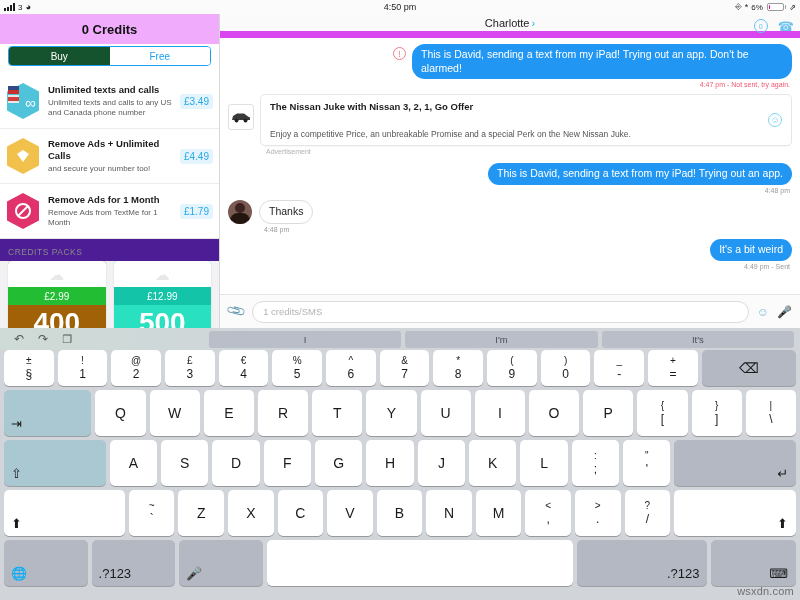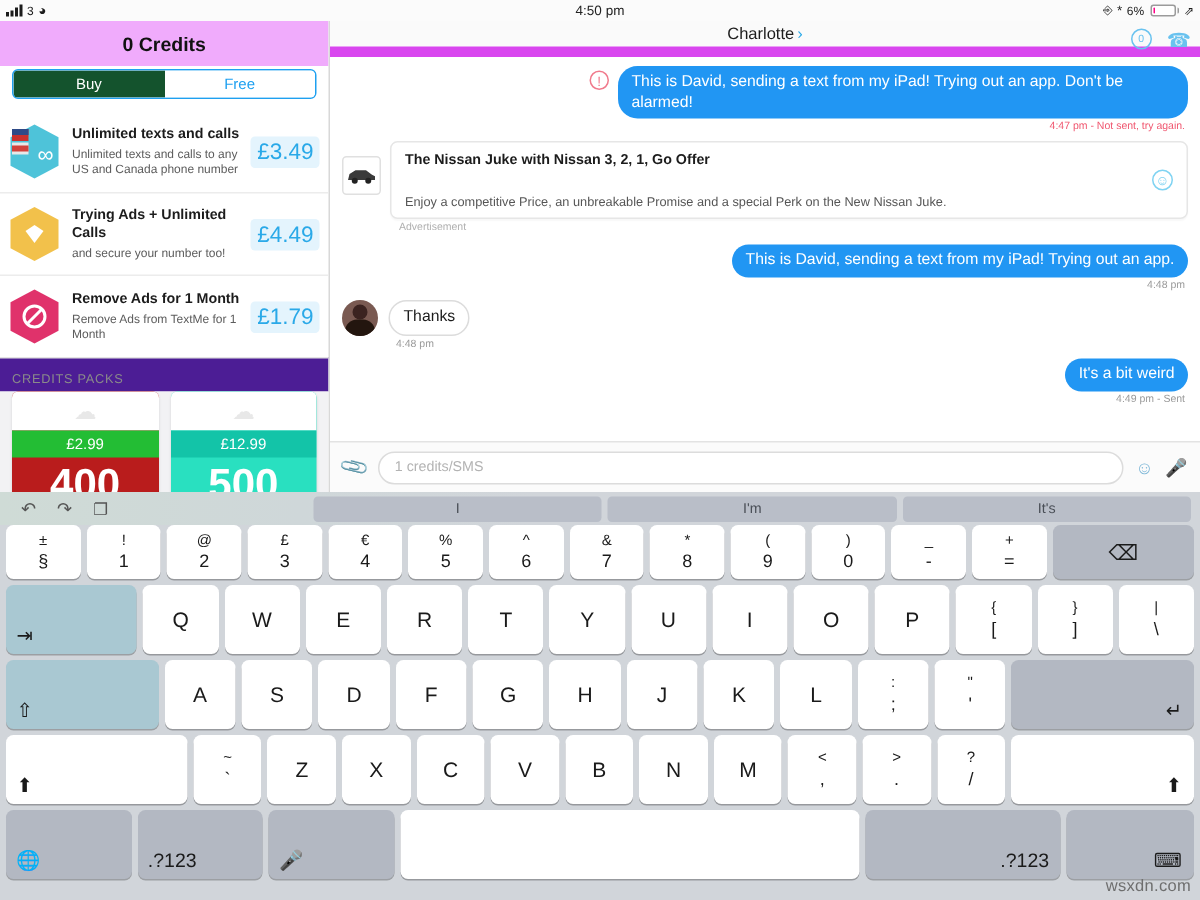--- a/index.html
+++ b/index.html
@@ -61,21 +61,21 @@
   }
   .prod-row:first-child { border-top: none; }
   .hex {
     width: 34px; height: 38px; flex: none; margin-right: 8px; position: relative;
   }
   .hex svg { display: block; }
   .prod-text { flex: 1; min-width: 0; padding-right: 4px; }
   .prod-title { font-size: 9.5px; font-weight: bold; color: #1c1c1c; line-height: 1.25; }
   .prod-sub { font-size: 8px; color: #5c5c5c; line-height: 1.3; margin-top: 2px; }
   .price {
-    font-size: 15px; color: #2aa9e8; background: #e4f4fd;
+    font-size: 10px; color: #2aa9e8; background: #e4f4fd;
     border-radius: 3px; padding: 2px 4px; flex: none; align-self: center;
   }
 
   .packs-header {
     font-size: 8.5px; color: #8a8a8a; letter-spacing: .5px;
     padding: 8px 8px 4px 8px; background: #4c1d95; border-top: 1px solid #e4e4e4;
   }
   .packs { display: flex; gap: 8px; padding: 0 8px; background: #f2f2f4; height: 80px; }
   .pack {
     flex: 1; background: #fff; border-radius: 4px 4px 0 0; overflow: hidden;
@@ -269,21 +269,21 @@
       </div>
 
       <div class="prod-row">
         <div class="hex">
           <svg width="34" height="38" viewBox="0 0 34 38">
             <polygon points="17,1 33,9.5 33,28.5 17,37 1,28.5 1,9.5" fill="#f2c14b"></polygon>
             <polygon points="17,13 23,17 17,25 11,17" fill="#fff"></polygon>
           </svg>
         </div>
         <div class="prod-text">
-          <div class="prod-title">Trying Ads + Unlimited Calls</div>
+          <div class="prod-title">Remove Ads + Unlimited Calls</div>
           <div class="prod-sub">and secure your number too!</div>
         </div>
         <div class="price">£4.49</div>
       </div>
 
       <div class="prod-row">
         <div class="hex">
           <svg width="34" height="38" viewBox="0 0 34 38">
             <polygon points="17,1 33,9.5 33,28.5 17,37 1,28.5 1,9.5" fill="#e0326b"></polygon>
             <circle cx="17" cy="19" r="7" fill="none" stroke="#fff" stroke-width="2"></circle>
@@ -293,21 +293,21 @@
         <div class="prod-text">
           <div class="prod-title">Remove Ads for 1 Month</div>
           <div class="prod-sub">Remove Ads from TextMe for 1 Month</div>
         </div>
         <div class="price">£1.79</div>
       </div>
     </div>
 
     <div class="packs-header">CREDITS PACKS</div>
     <div class="packs">
-      <div class="pack" style="background:#b91c1c">
+      <div class="pack" style="background:#a16207">
         <div class="pack-top" style="background:#fff">
           <span class="pack-cloud">☁</span>
         </div>
         <div class="pack-price" style="background:#23bd34">£2.99</div>
         <div class="pack-amt">400</div>
       </div>
       <div class="pack" style="background:#29e0c0">
         <div class="pack-top" style="background:#fff">
           <span class="pack-cloud">☁</span>
         </div>

